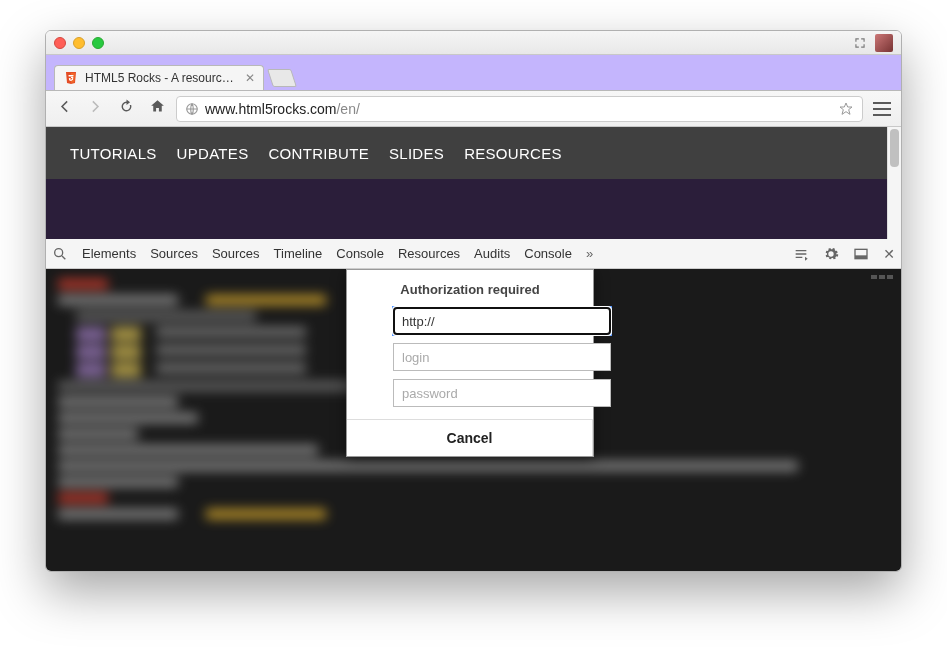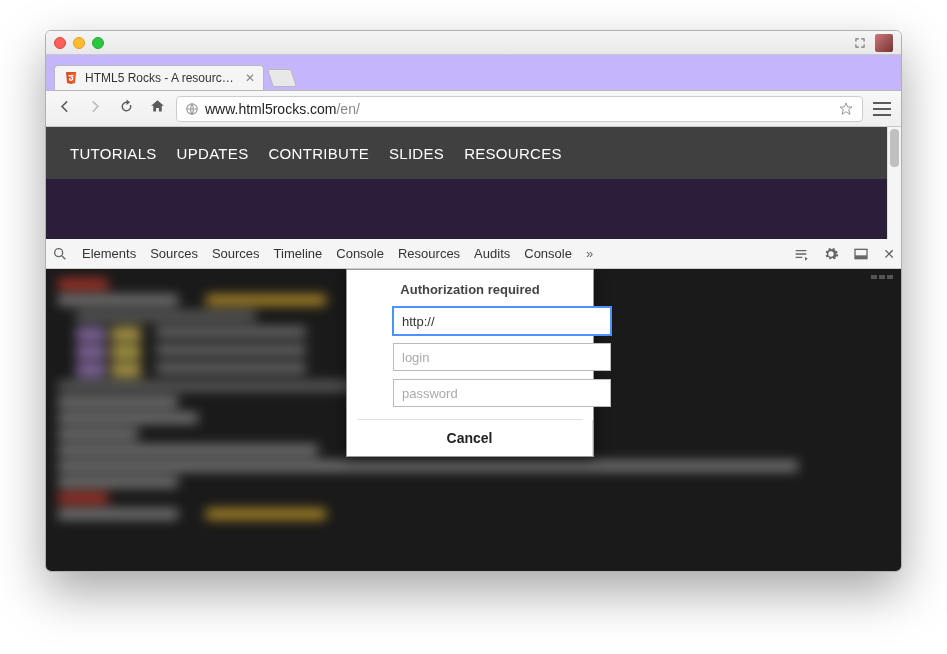--- a/index.html
+++ b/index.html
@@ -208,21 +208,20 @@
       padding: 0 8px;
       font-size: 13px;
       font-family: inherit;
       color: #333;
       margin-left: 32px;
     }
     .dialog input::placeholder { color: #aaa; }
     .dialog .buttons {
       display: flex;
       border-top: 1px solid #ddd;
-      border-radius: 14px;
     }
     .dialog .buttons button {
       flex: 1;
       height: 36px;
       background: #fff;
       border: none;
       font-size: 14px;
       cursor: pointer;
       font-family: inherit;
     }

